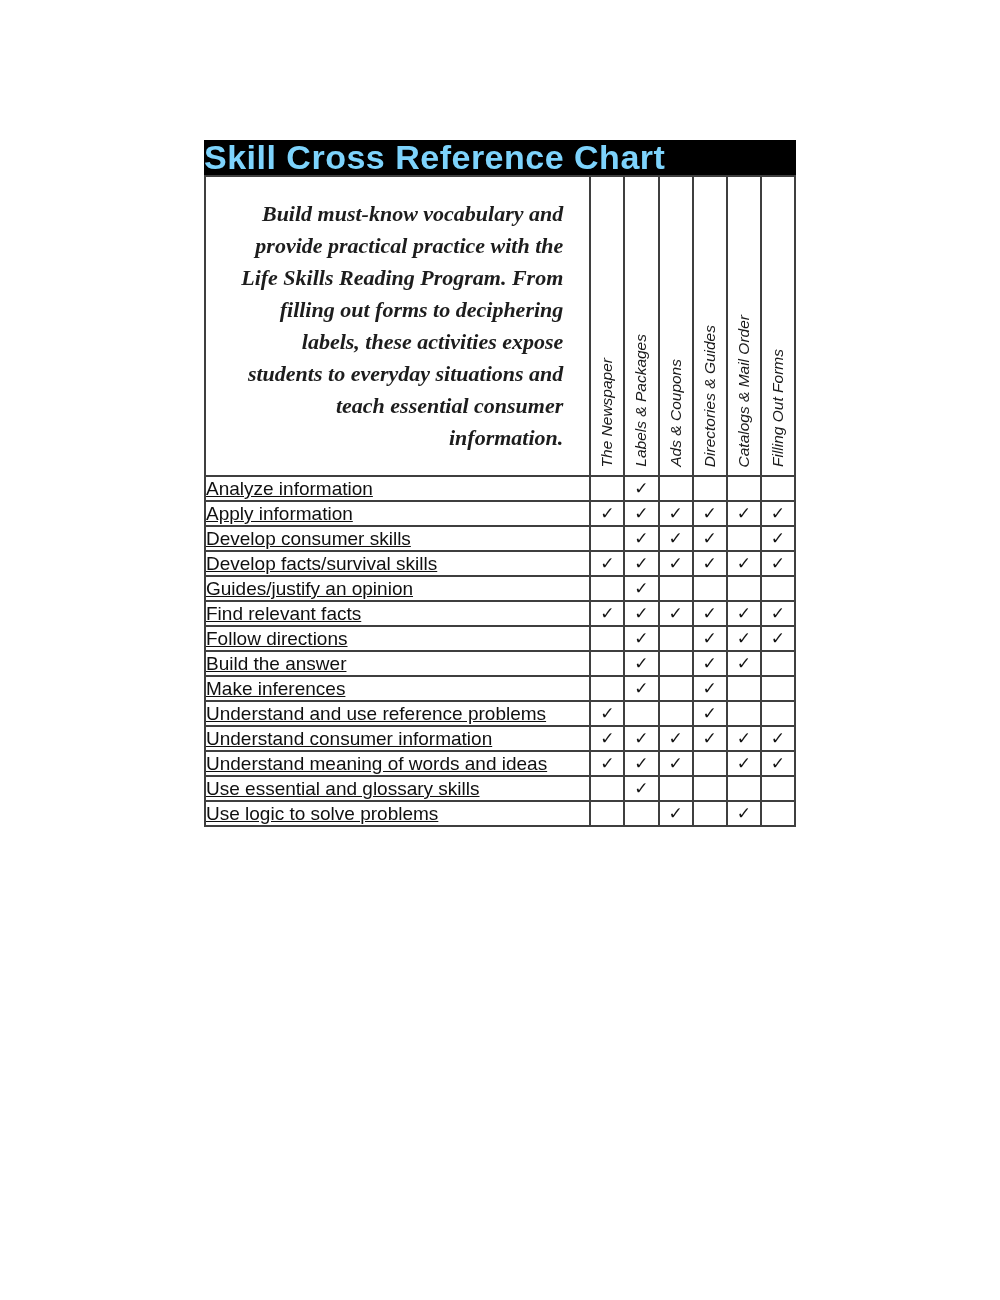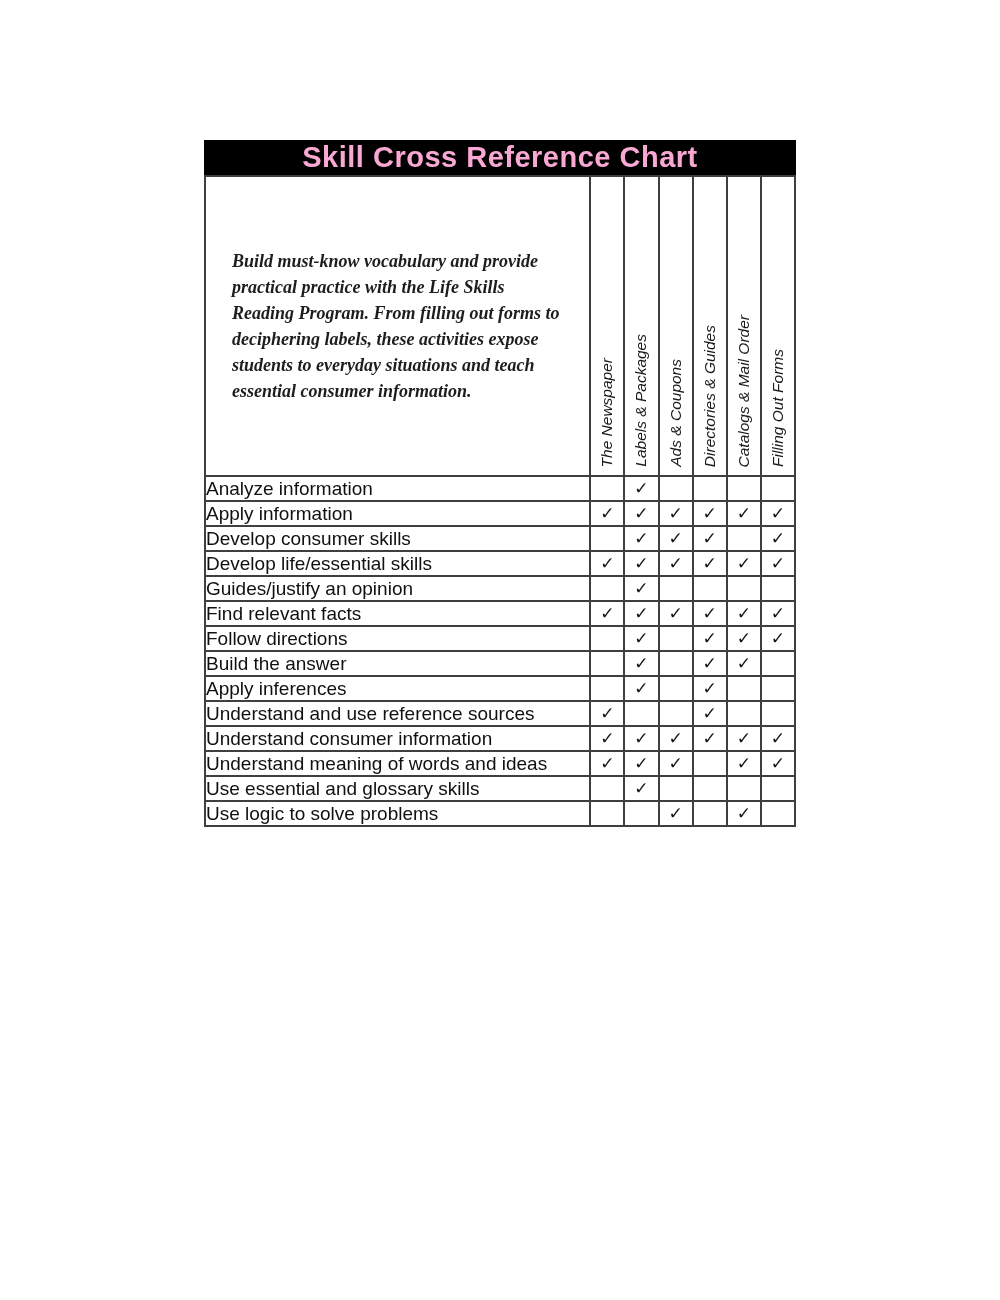--- a/index.html
+++ b/index.html
@@ -10,48 +10,47 @@
     font-family: "Liberation Sans", sans-serif;
     color: #151515;
   }
   .chart-wrap {
     position: absolute;
     left: 204px; top: 140px;
     width: 592px;
   }
   .title-bar {
     background: #000000;
-    color: #f9a8d4;
+    color: #7dd3fc;
     height: 35px;
     display: flex;
     align-items: center;
-    justify-content: center;
-    font-size: 29px;
+    font-size: 34px;
     font-weight: bold;
     letter-spacing: 0.5px;
   }
   table.skill-table {
     border-collapse: collapse;
     table-layout: fixed;
     width: 100%;
   }
   table.skill-table td {
     border: 2px solid #3f3f3f;
     padding: 0;
     overflow: hidden;
   }
   tr.header-row td { height: 300px; }
   td.desc-cell { vertical-align: middle; }
   .desc-text {
     font-family: "Liberation Serif", serif;
     font-style: italic;
     font-weight: bold;
-    font-size: 18px;
+    font-size: 22px;
     line-height: 1.45;
-    text-align: left;
+    text-align: right;
     color: #1d1d1d;
     padding: 0 26px;
   }
   td.head-cell { vertical-align: bottom; }
   .head-inner {
     display: flex;
     justify-content: center;
     align-items: flex-end;
     height: 296px;
     padding-bottom: 8px;
@@ -64,20 +63,21 @@
     color: #1a1a1a;
     white-space: nowrap;
   }
   tr.body-row td { height: 23px; }
   td.skill-cell {
     font-size: 19px;
     padding-left: 5px;
     white-space: nowrap;
     line-height: 23px;
     color: #101010;
+    text-decoration: underline;
   }
   td.check-cell {
     text-align: center;
     vertical-align: middle;
   }
   .check-mark {
     font-family: "DejaVu Sans", sans-serif;
     font-size: 17px;
     font-weight: bold;
     line-height: 1;
@@ -158,21 +158,21 @@
         <tr class="body-row">
           <td class="skill-cell">Develop consumer skills</td>
           <td class="check-cell"></td>
           <td class="check-cell"><span class="check-mark">✓</span></td>
           <td class="check-cell"><span class="check-mark">✓</span></td>
           <td class="check-cell"><span class="check-mark">✓</span></td>
           <td class="check-cell"></td>
           <td class="check-cell"><span class="check-mark">✓</span></td>
         </tr>
         <tr class="body-row">
-          <td class="skill-cell">Develop life/essential skills</td>
+          <td class="skill-cell">Develop facts/survival skills</td>
           <td class="check-cell"><span class="check-mark">✓</span></td>
           <td class="check-cell"><span class="check-mark">✓</span></td>
           <td class="check-cell"><span class="check-mark">✓</span></td>
           <td class="check-cell"><span class="check-mark">✓</span></td>
           <td class="check-cell"><span class="check-mark">✓</span></td>
           <td class="check-cell"><span class="check-mark">✓</span></td>
         </tr>
         <tr class="body-row">
           <td class="skill-cell">Guides/justify an opinion</td>
           <td class="check-cell"></td>
@@ -203,30 +203,30 @@
         <tr class="body-row">
           <td class="skill-cell">Build the answer</td>
           <td class="check-cell"></td>
           <td class="check-cell"><span class="check-mark">✓</span></td>
           <td class="check-cell"></td>
           <td class="check-cell"><span class="check-mark">✓</span></td>
           <td class="check-cell"><span class="check-mark">✓</span></td>
           <td class="check-cell"></td>
         </tr>
         <tr class="body-row">
-          <td class="skill-cell">Apply inferences</td>
-          <td class="check-cell"></td>
-          <td class="check-cell"><span class="check-mark">✓</span></td>
-          <td class="check-cell"></td>
-          <td class="check-cell"><span class="check-mark">✓</span></td>
-          <td class="check-cell"></td>
-          <td class="check-cell"></td>
-        </tr>
-        <tr class="body-row">
-          <td class="skill-cell">Understand and use reference sources</td>
+          <td class="skill-cell">Make inferences</td>
+          <td class="check-cell"></td>
+          <td class="check-cell"><span class="check-mark">✓</span></td>
+          <td class="check-cell"></td>
+          <td class="check-cell"><span class="check-mark">✓</span></td>
+          <td class="check-cell"></td>
+          <td class="check-cell"></td>
+        </tr>
+        <tr class="body-row">
+          <td class="skill-cell">Understand and use reference problems</td>
           <td class="check-cell"><span class="check-mark">✓</span></td>
           <td class="check-cell"></td>
           <td class="check-cell"></td>
           <td class="check-cell"><span class="check-mark">✓</span></td>
           <td class="check-cell"></td>
           <td class="check-cell"></td>
         </tr>
         <tr class="body-row">
           <td class="skill-cell">Understand consumer information</td>
           <td class="check-cell"><span class="check-mark">✓</span></td>

